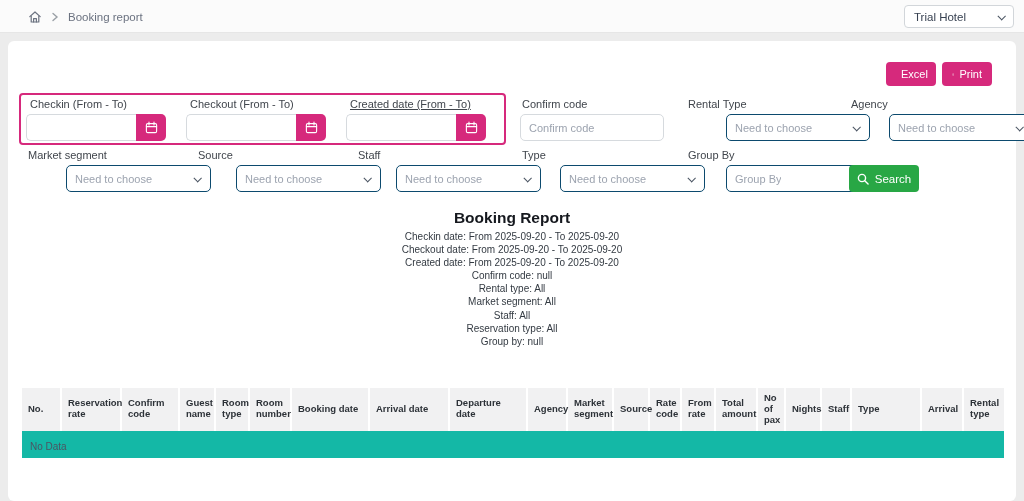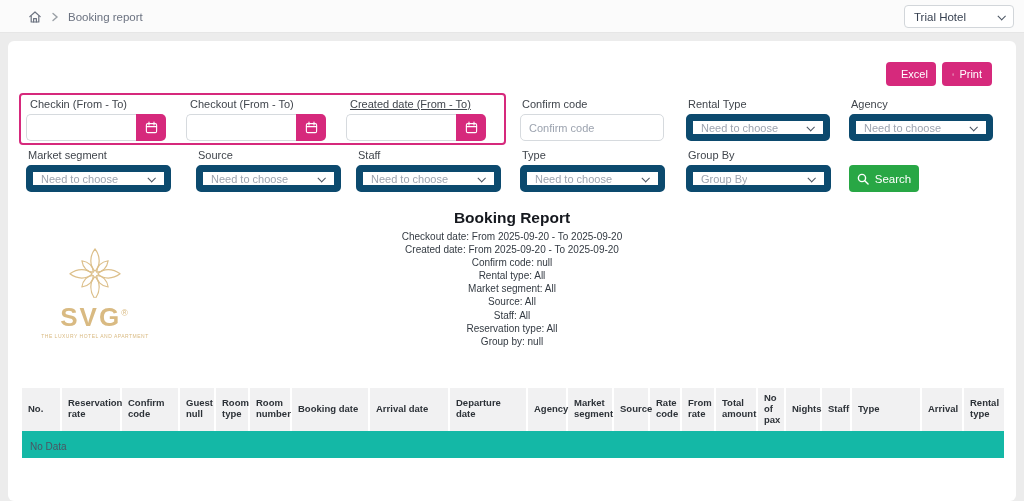--- a/index.html
+++ b/index.html
@@ -38,23 +38,23 @@
     border-radius:5px 0 0 5px; font-size:11px; padding:0 7px; color:#374151;
     font-family:inherit; outline:none; }
   .cal-btn { width:30px; height:27px; background:#d6297c; border:none;
     border-radius:0 5px 5px 0; display:flex; align-items:center; justify-content:center;
     cursor:pointer; }
 
   .txt-input { position:absolute; height:27px; border:1px solid #d6dade; border-radius:5px;
     font-size:11px; padding:0 8px; color:#374151; font-family:inherit; outline:none;
     background:#fff; }
   .txt-input::placeholder { color:#9ca3af; }
-  .sel-box { position:absolute; height:27px; background:#fff; border:7px solid #0c4a6e;
+  .sel-box { position:absolute; height:27px; background:#fff; border:1px solid #0c4a6e;
     border-radius:5px; display:flex; align-items:center; justify-content:space-between;
-    padding:0 10px 0 8px; cursor:pointer; }
+    padding:0 10px 0 8px; cursor:pointer;margin-left:40px; }
   .sel-value { font-size:11px; color:#9ca3af; white-space:nowrap; overflow:hidden; }
   .chev { width:6px; height:6px; border-right:1.6px solid #4b5563;
     border-bottom:1.6px solid #4b5563; transform:rotate(45deg) translateY(-1px); flex:none; }
 
   .btn-search { position:absolute; left:849px; top:165px; width:70px; height:27px;
     background:#28a745; color:#fff; border:none; border-radius:4px; font-size:11.5px;
     display:flex; align-items:center; justify-content:center; gap:6px; cursor:pointer;
     font-family:inherit; }
 
   
@@ -196,47 +196,31 @@
   <button class="btn-search">
     <svg width="12" height="12" viewBox="0 0 13 13" fill="none" stroke="#fff" stroke-width="1.5" stroke-linecap="round">
       <circle cx="5.4" cy="5.4" r="3.9"></circle>
         <path d="M8.4 8.4 12 12"></path>
     </svg>
     <span>Search</span>
   </button>
 
   <div class="report-title">Booking Report</div>
   <div class="report-lines" id="report-lines">
+      <div class="report-line">Checkin date: From 2025-09-20 - To 2025-09-20</div>
       <div class="report-line">Checkout date: From 2025-09-20 - To 2025-09-20</div>
       <div class="report-line">Created date: From 2025-09-20 - To 2025-09-20</div>
       <div class="report-line">Confirm code: null</div>
       <div class="report-line">Rental type: All</div>
       <div class="report-line">Market segment: All</div>
-      <div class="report-line">Source: All</div>
       <div class="report-line">Staff: All</div>
       <div class="report-line">Reservation type: All</div>
       <div class="report-line">Group by: null</div>
     </div>
 
-  <div class="logo">
-    <svg width="58" height="52" viewBox="-30 -30 60 56" fill="none" stroke="#dcbf8a" stroke-width="1.3" stroke-linejoin="round">
-      <g id="p">
-        <path d="M0 -27 C6 -19 6 -9 0 -3 C-6 -9 -6 -19 0 -27 Z"></path>
-      </g>
-      <path d="M0 -27 C6 -19 6 -9 0 -3 C-6 -9 -6 -19 0 -27 Z" transform="rotate(90)"></path>
-      <path d="M0 -27 C6 -19 6 -9 0 -3 C-6 -9 -6 -19 0 -27 Z" transform="rotate(180)"></path>
-      <path d="M0 -27 C6 -19 6 -9 0 -3 C-6 -9 -6 -19 0 -27 Z" transform="rotate(270)"></path>
-      <path d="M0 -20 C4.5 -14 4.5 -7 0 -2.5 C-4.5 -7 -4.5 -14 0 -20 Z" transform="rotate(45)"></path>
-      <path d="M0 -20 C4.5 -14 4.5 -7 0 -2.5 C-4.5 -7 -4.5 -14 0 -20 Z" transform="rotate(135)"></path>
-      <path d="M0 -20 C4.5 -14 4.5 -7 0 -2.5 C-4.5 -7 -4.5 -14 0 -20 Z" transform="rotate(225)"></path>
-      <path d="M0 -20 C4.5 -14 4.5 -7 0 -2.5 C-4.5 -7 -4.5 -14 0 -20 Z" transform="rotate(315)"></path>
-    </svg>
-    <div class="logo-name"><span>SVG</span><span class="logo-reg">®</span></div>
-    <div class="logo-tagline">THE LUXURY HOTEL AND APARTMENT</div>
-  </div>
 
   <table class="rpt-table">
     <colgroup id="cols">
         <col style="width: 40px;">
         <col style="width: 60px;">
         <col style="width: 58px;">
         <col style="width: 36px;">
         <col style="width: 34px;">
         <col style="width: 42px;">
         <col style="width: 78px;">
@@ -253,21 +237,21 @@
         <col style="width: 30px;">
         <col style="width: 70px;">
         <col style="width: 42px;">
         <col style="width: 40px;">
       </colgroup>
     <thead>
         <tr id="thead-row">
           <th>No.</th>
           <th>Reservation rate</th>
           <th>Confirm code</th>
-          <th>Guest null</th>
+          <th>Guest name</th>
           <th>Room type</th>
           <th>Room number</th>
           <th>Booking date</th>
           <th>Arrival date</th>
           <th>Departure date</th>
           <th>Agency</th>
           <th>Market segment</th>
           <th>Source</th>
           <th>Rate code</th>
           <th>From rate</th>

